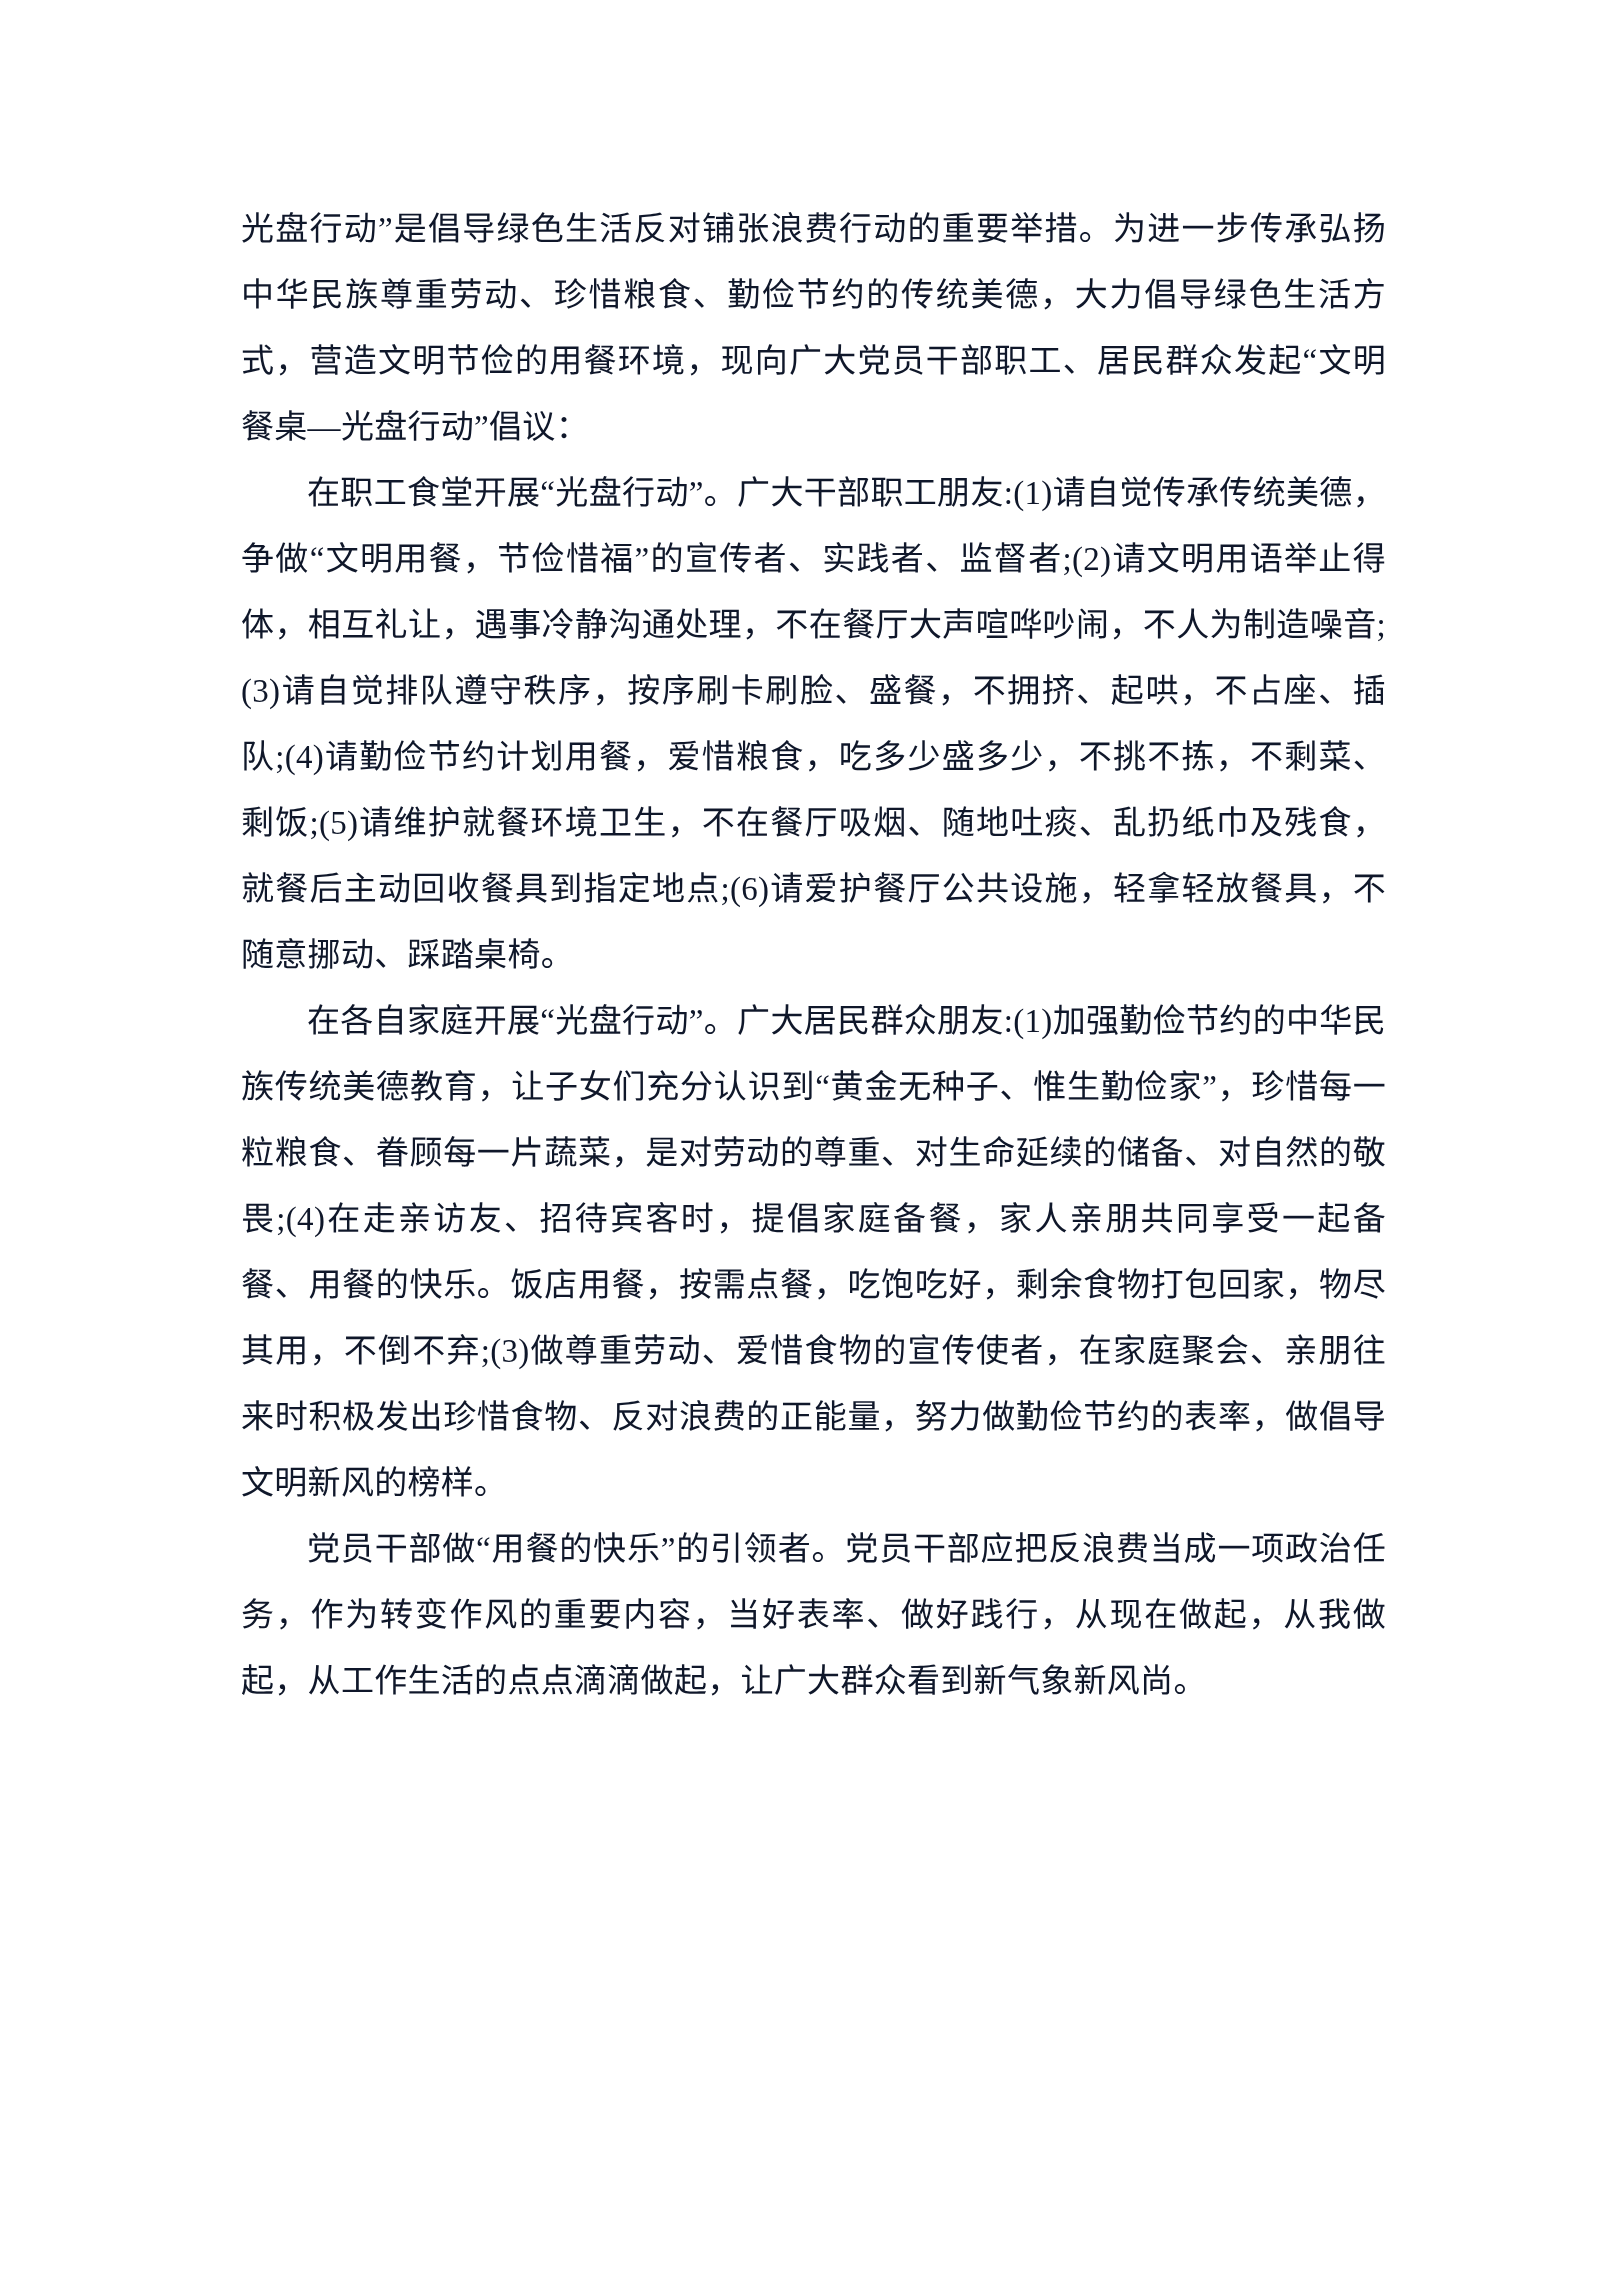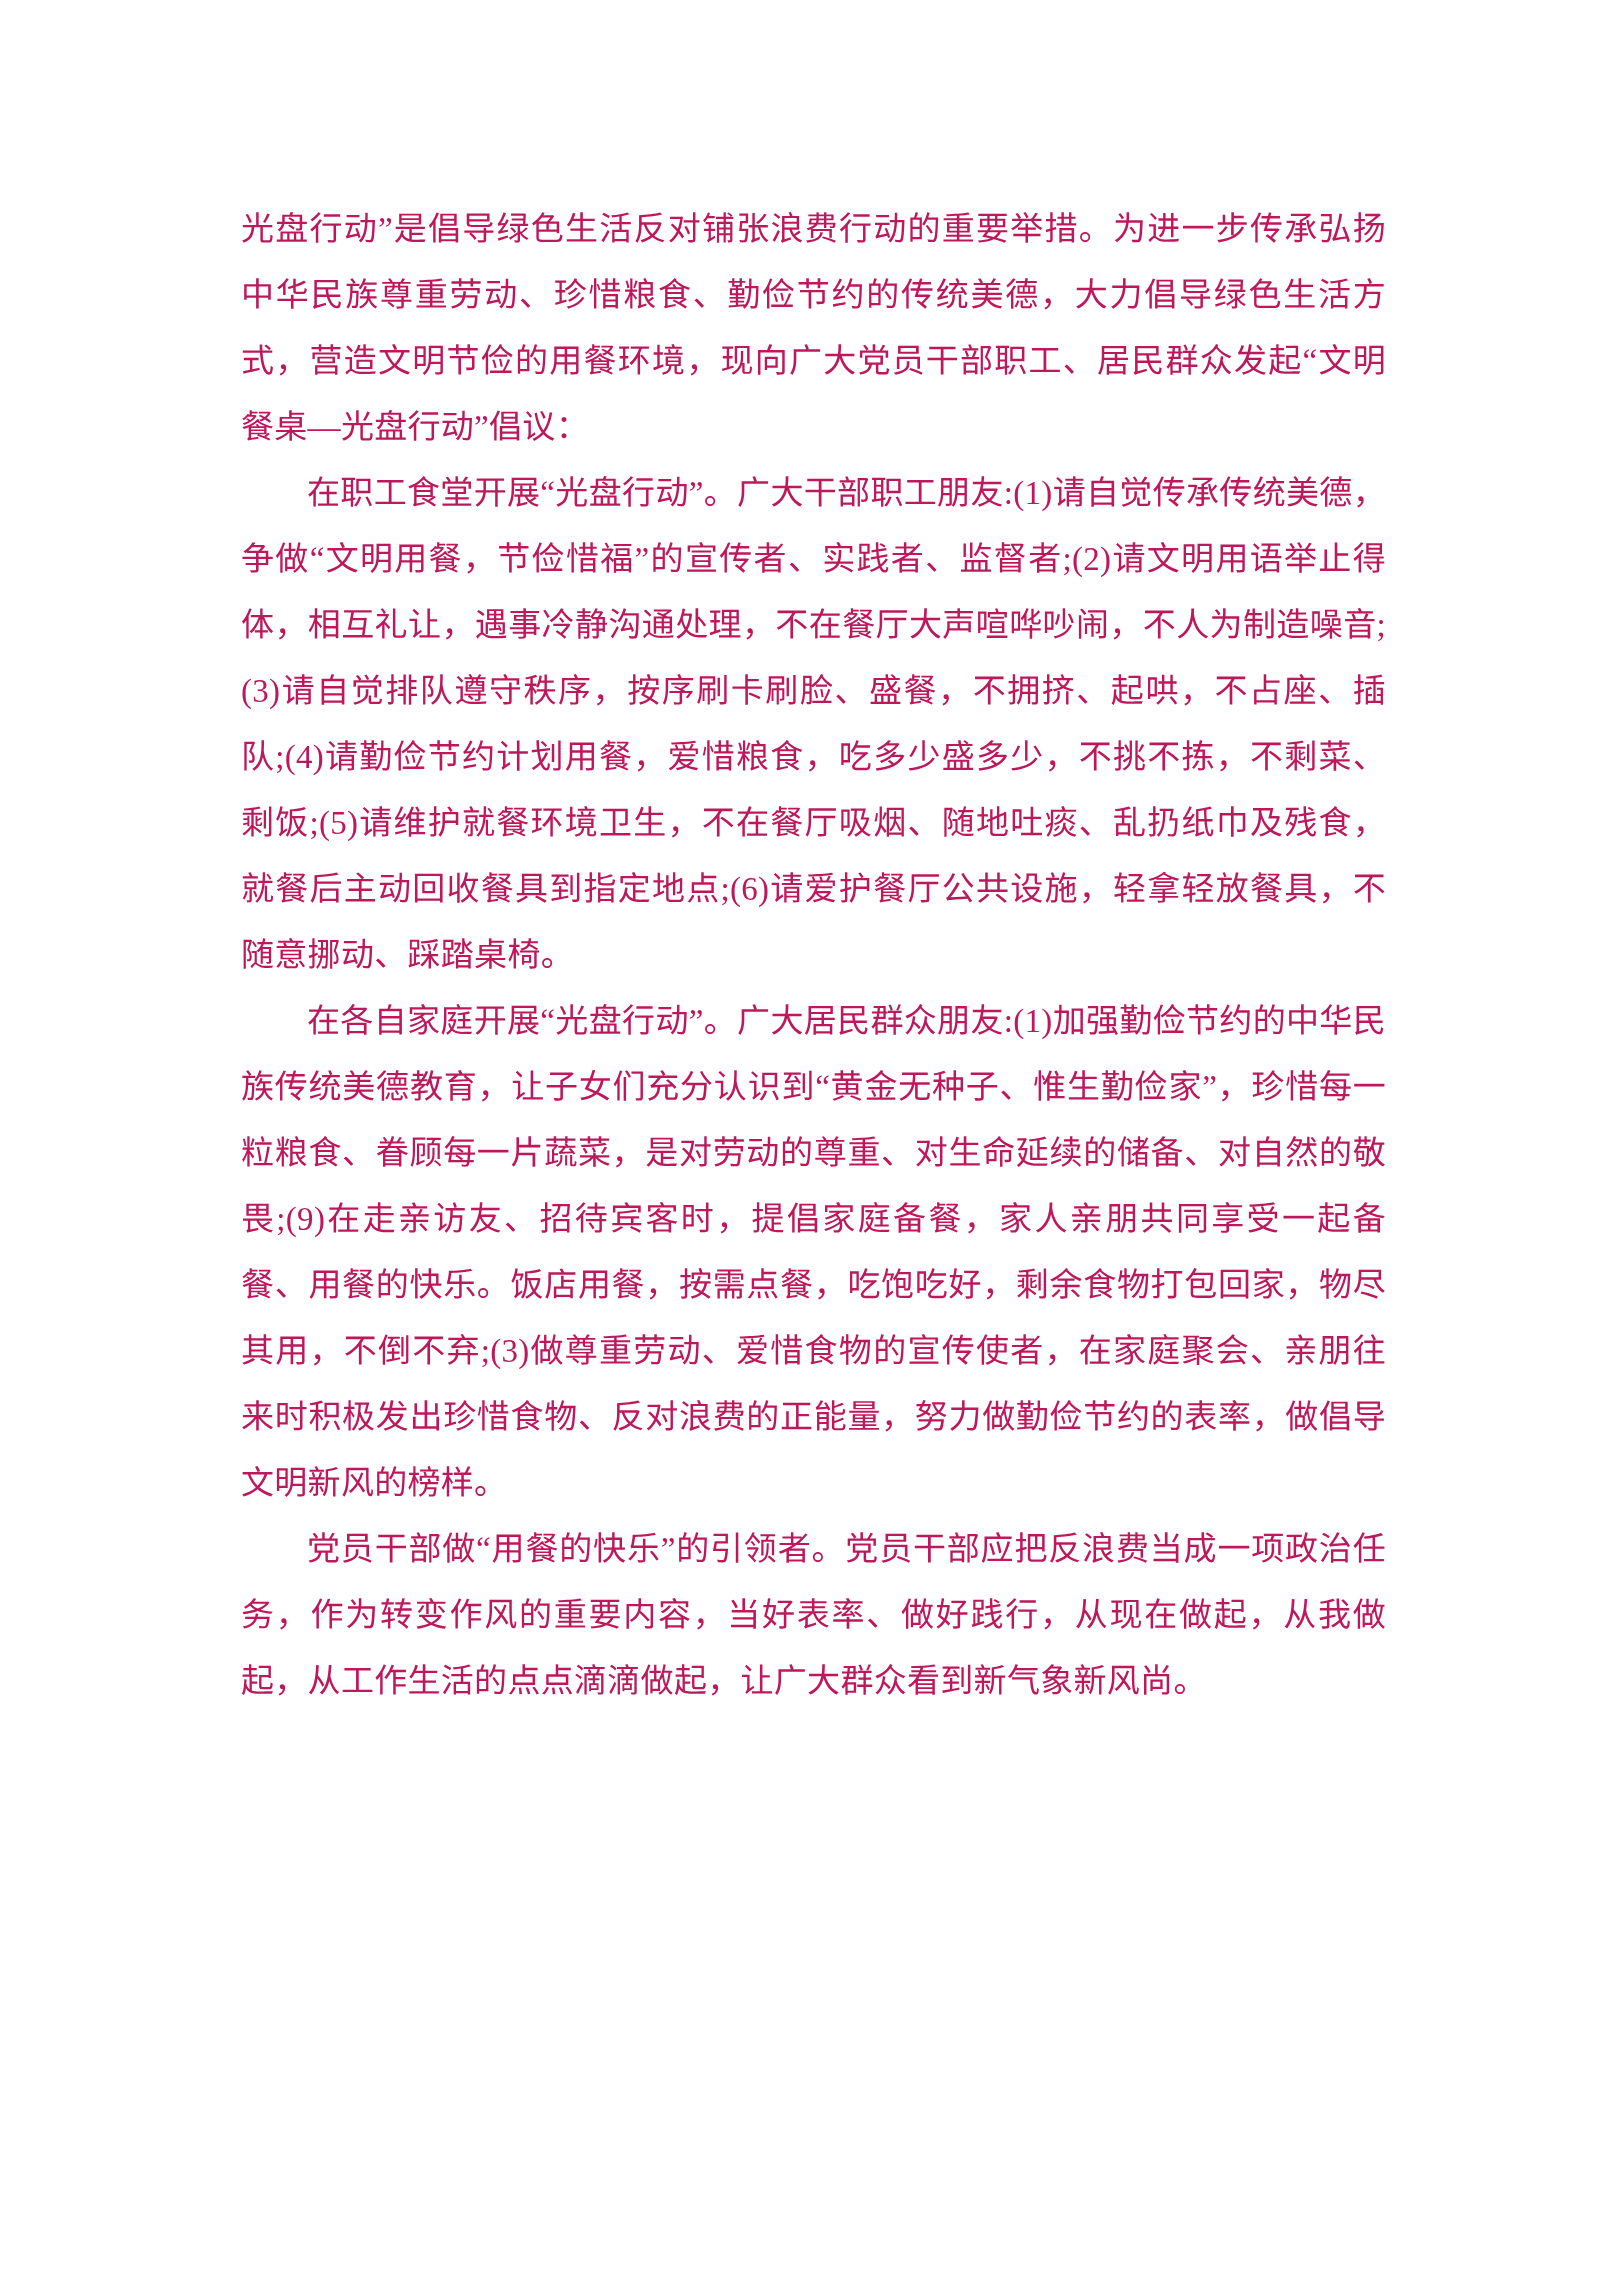--- a/index.html
+++ b/index.html
@@ -19,32 +19,32 @@
     width: 1623px;
     height: 2295px;
     padding: 196px 237px 0 241px;
     background: #ffffff;
   }
   .para {
     margin: 0;
     padding: 0;
     font-size: 33px;
     line-height: 66px;
-    color: #be185d;
+    color: #0f172a;
     text-align: justify;
     text-justify: inter-ideograph;
     letter-spacing: 0.3px;
     word-break: break-all;
   }
   .para.indent {
     text-indent: 2em;
   }
 </style>
 </head>
 <body>
 
 <div class="page">
   <p class="para">光盘行动”是倡导绿色生活反对铺张浪费行动的重要举措。为进一步传承弘扬中华民族尊重劳动、珍惜粮食、勤俭节约的传统美德，大力倡导绿色生活方式，营造文明节俭的用餐环境，现向广大党员干部职工、居民群众发起“文明餐桌—光盘行动”倡议：</p>
   <p class="para indent">在职工食堂开展“光盘行动”。广大干部职工朋友:(1)请自觉传承传统美德，争做“文明用餐，节俭惜福”的宣传者、实践者、监督者;(2)请文明用语举止得体，相互礼让，遇事冷静沟通处理，不在餐厅大声喧哗吵闹，不人为制造噪音;(3)请自觉排队遵守秩序，按序刷卡刷脸、盛餐，不拥挤、起哄，不占座、插队;(4)请勤俭节约计划用餐，爱惜粮食，吃多少盛多少，不挑不拣，不剩菜、剩饭;(5)请维护就餐环境卫生，不在餐厅吸烟、随地吐痰、乱扔纸巾及残食，就餐后主动回收餐具到指定地点;(6)请爱护餐厅公共设施，轻拿轻放餐具，不随意挪动、踩踏桌椅。</p>
-  <p class="para indent">在各自家庭开展“光盘行动”。广大居民群众朋友:(1)加强勤俭节约的中华民族传统美德教育，让子女们充分认识到“黄金无种子、惟生勤俭家”，珍惜每一粒粮食、眷顾每一片蔬菜，是对劳动的尊重、对生命延续的储备、对自然的敬畏;(9)在走亲访友、招待宾客时，提倡家庭备餐，家人亲朋共同享受一起备餐、用餐的快乐。饭店用餐，按需点餐，吃饱吃好，剩余食物打包回家，物尽其用，不倒不弃;(3)做尊重劳动、爱惜食物的宣传使者，在家庭聚会、亲朋往来时积极发出珍惜食物、反对浪费的正能量，努力做勤俭节约的表率，做倡导文明新风的榜样。</p>
+  <p class="para indent">在各自家庭开展“光盘行动”。广大居民群众朋友:(1)加强勤俭节约的中华民族传统美德教育，让子女们充分认识到“黄金无种子、惟生勤俭家”，珍惜每一粒粮食、眷顾每一片蔬菜，是对劳动的尊重、对生命延续的储备、对自然的敬畏;(4)在走亲访友、招待宾客时，提倡家庭备餐，家人亲朋共同享受一起备餐、用餐的快乐。饭店用餐，按需点餐，吃饱吃好，剩余食物打包回家，物尽其用，不倒不弃;(3)做尊重劳动、爱惜食物的宣传使者，在家庭聚会、亲朋往来时积极发出珍惜食物、反对浪费的正能量，努力做勤俭节约的表率，做倡导文明新风的榜样。</p>
   <p class="para indent">党员干部做“用餐的快乐”的引领者。党员干部应把反浪费当成一项政治任务，作为转变作风的重要内容，当好表率、做好践行，从现在做起，从我做起，从工作生活的点点滴滴做起，让广大群众看到新气象新风尚。</p>
 </div>
 
 
 </body></html>

